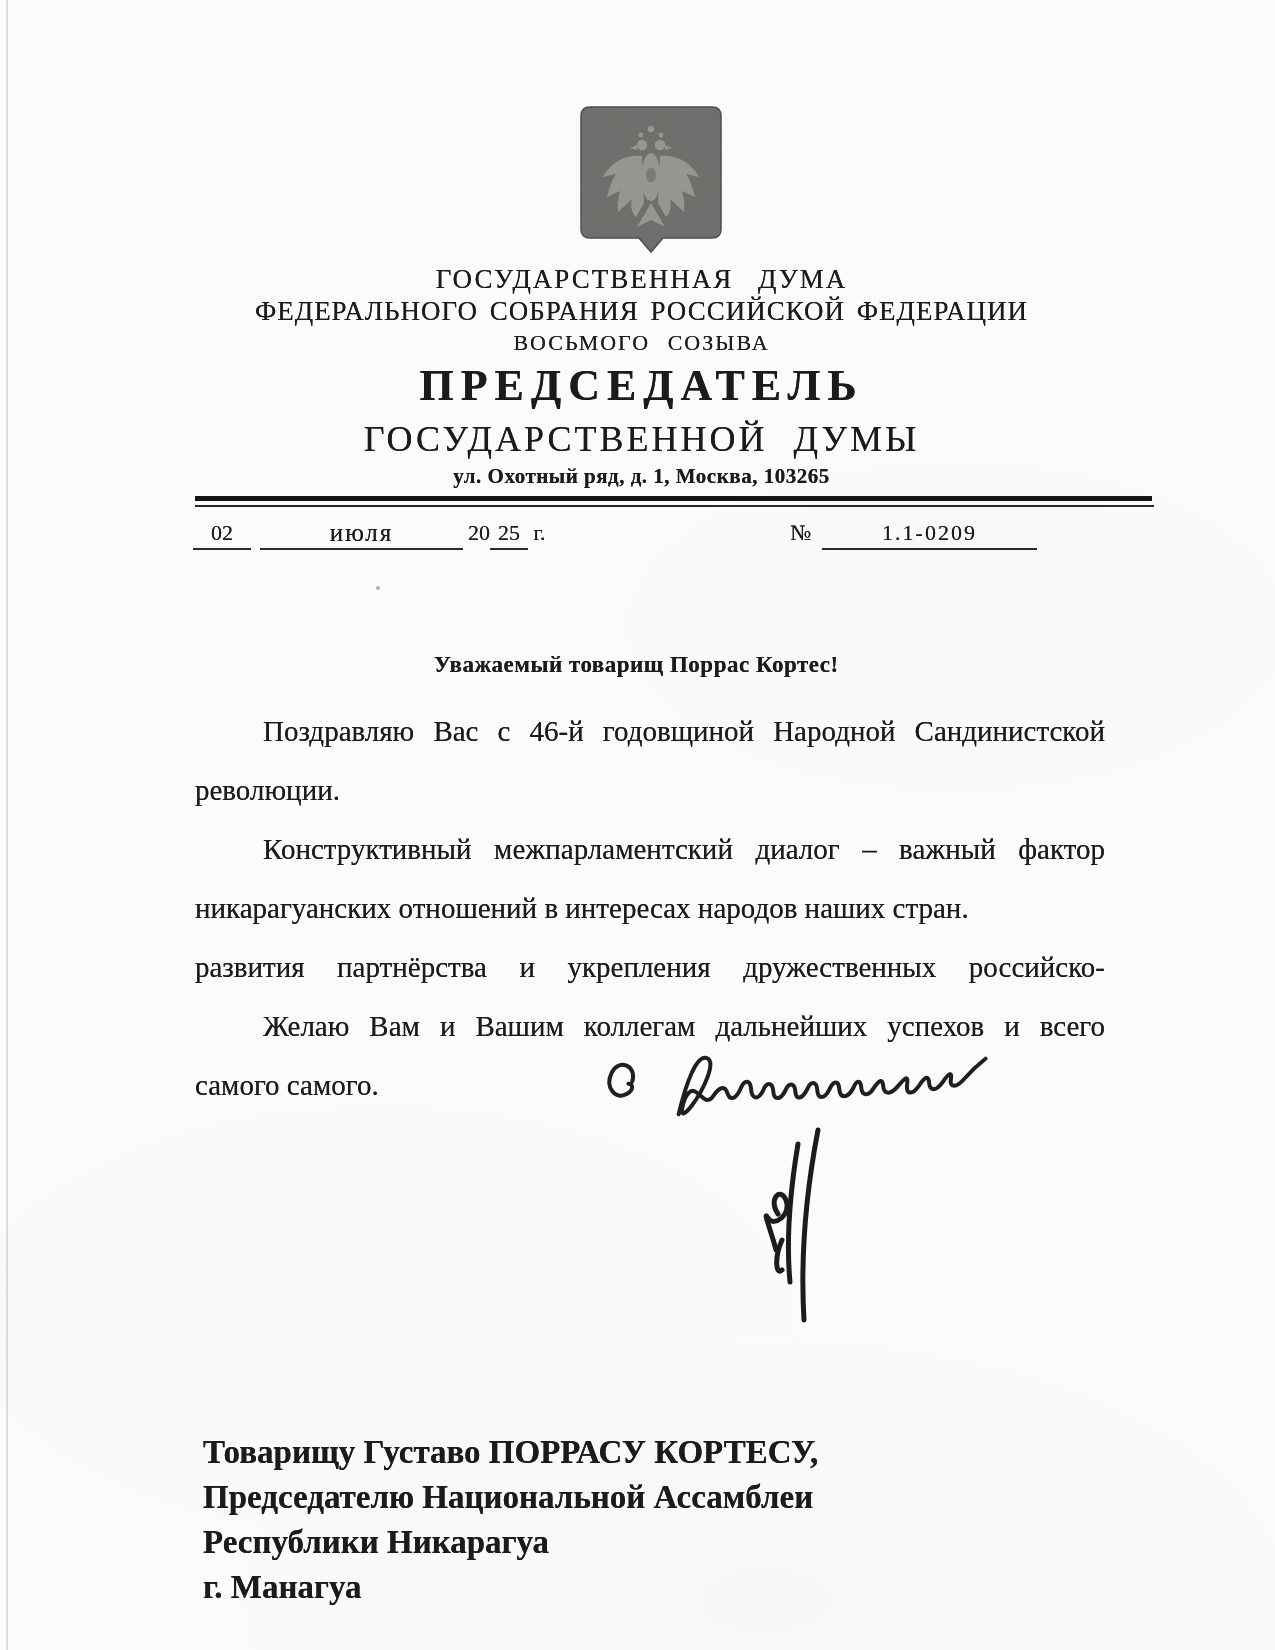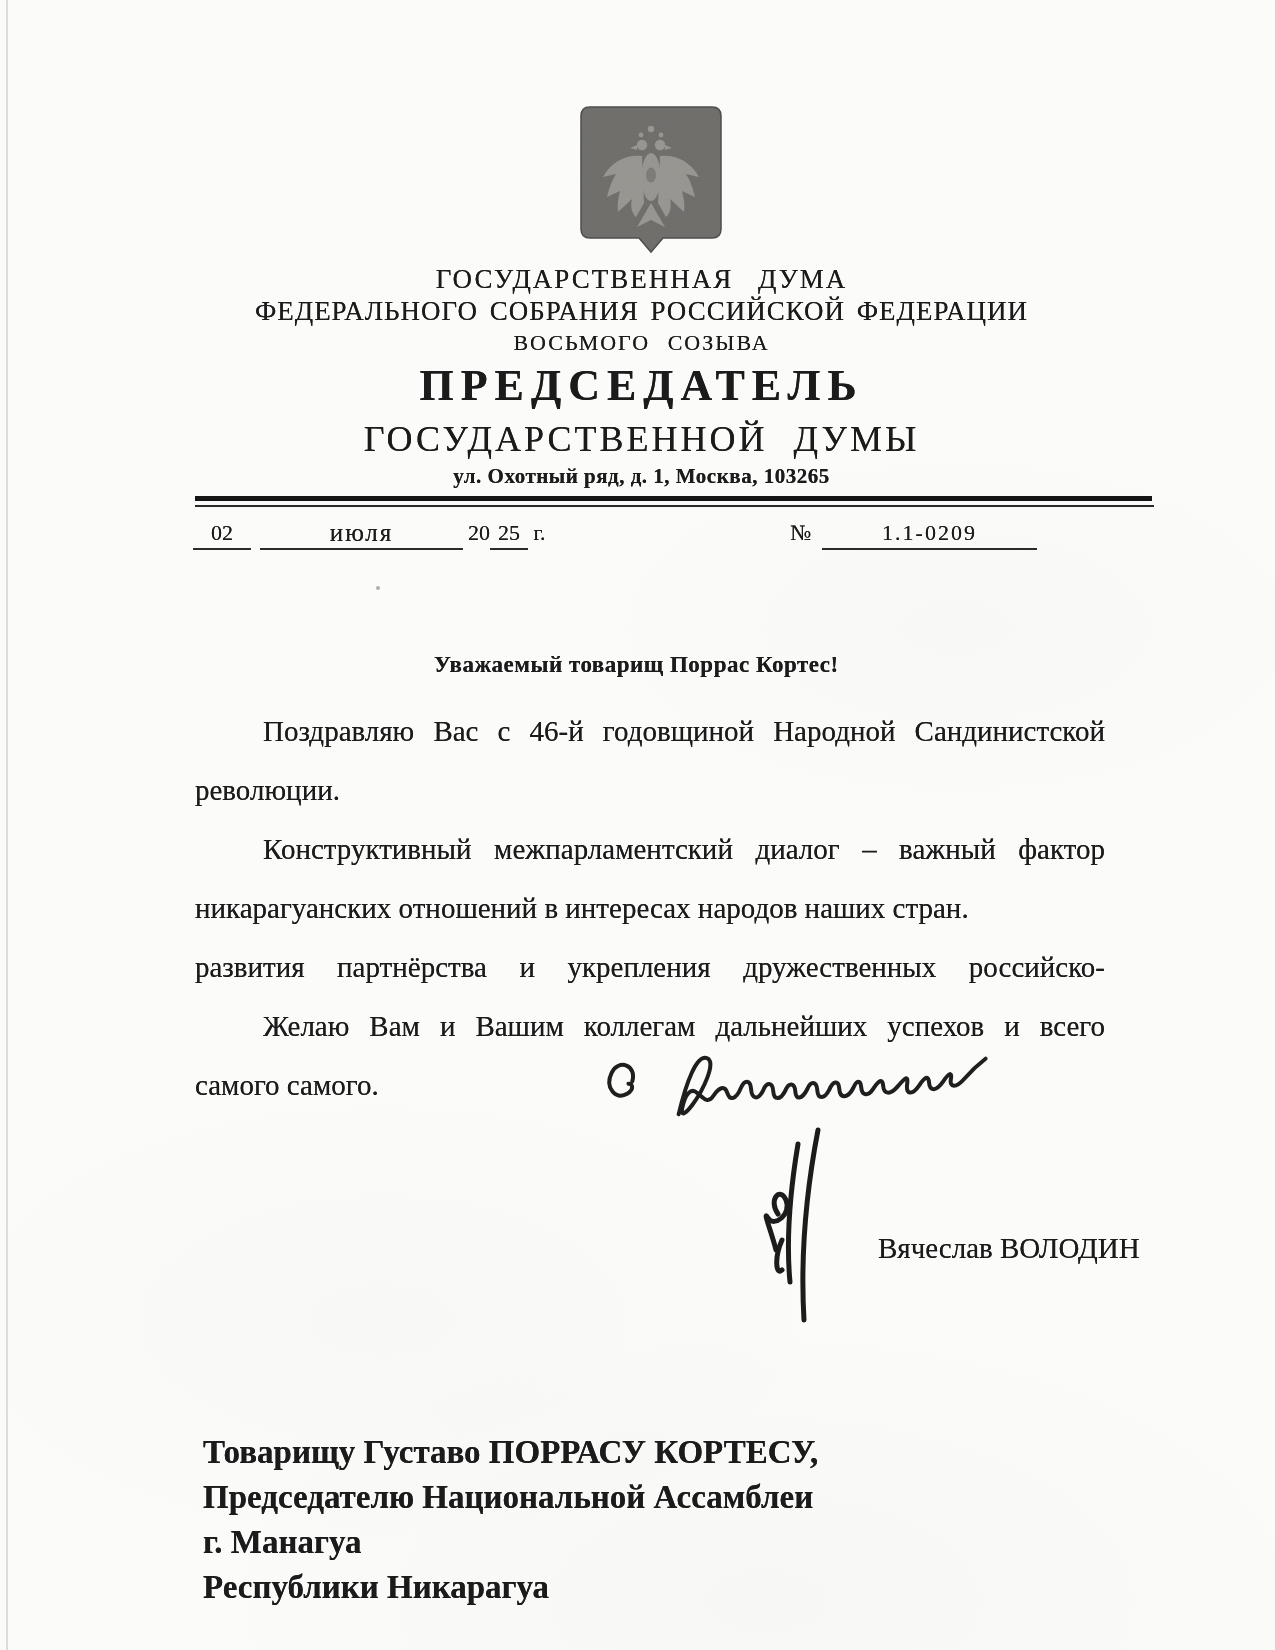--- a/index.html
+++ b/index.html
@@ -139,21 +139,20 @@
 
   <svg class="sig-svg" width="115" height="205" viewBox="0 0 115 205">
     <g fill="none" stroke="#1c1c1c" stroke-width="5" stroke-linecap="round">
       <path d="M76,8 C66,60 58,130 62,198"></path>
       <path d="M56,22 C48,70 44,118 48,160"></path>
       <path d="M36,92 C26,78 38,64 44,78 C50,92 32,106 26,96 C20,86 30,112 34,128"></path>
       <path d="M40,118 C32,136 34,154 40,148"></path>
     </g>
   </svg>
 
-  <div class="signer ink">Вячеслав ВОЛОДИН</div>
 
   <div class="recipient ink">
     <div>Товарищу Густаво ПОРРАСУ КОРТЕСУ,</div>
     <div>Председателю Национальной Ассамблеи</div>
+    <div>Республики Никарагуа</div>
     <div>г. Манагуа</div>
-    <div>Республики Никарагуа</div>
   </div>
 </div>
 
 </body></html>

